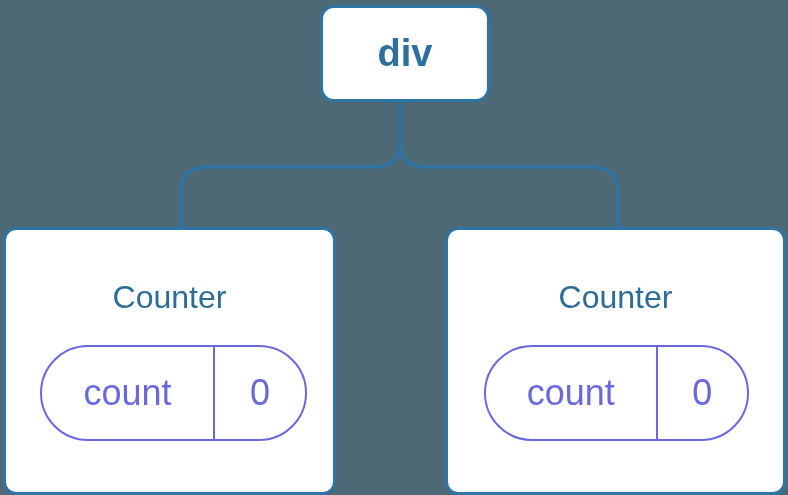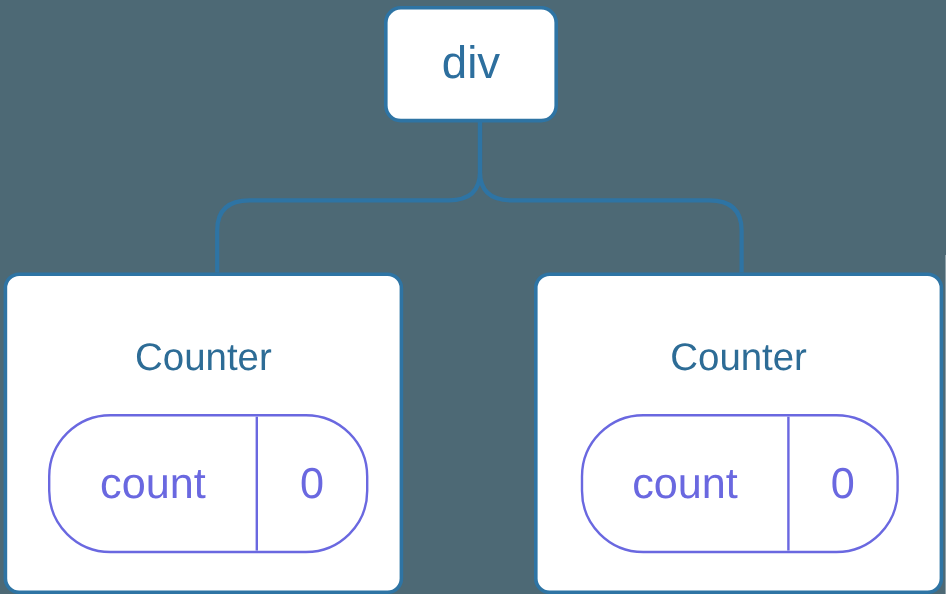--- a/index.html
+++ b/index.html
@@ -12,30 +12,31 @@
     font-family: "Liberation Sans", sans-serif;
   }
   .connectors {
     position: absolute;
     left: 0; top: 0;
     width: 788px; height: 495px;
   }
   .node-root {
     position: absolute;
     left: 320px; top: 5px;
-    width: 145px; height: 97px;
+    width: 170px; height: 97px;
     box-sizing: border-box;
     background: #ffffff;
     border: 3px solid #2e74a4;
     border-radius: 14px;
     display: flex;
     align-items: center;
     justify-content: center;
     font-size: 38px;
     color: #2d6f9e;
+    font-weight: bold;
   }
   .card {
     position: absolute;
     top: 227px;
     height: 268px;
     box-sizing: border-box;
     background: #ffffff;
     border: 3px solid #2e74a4;
     border-radius: 13px;
   }
@@ -44,21 +45,21 @@
   .card-title {
     margin-top: 44px;
     text-align: center;
     font-size: 32px;
     line-height: 46px;
     color: #2d6c96;
   }
   .pill {
     position: absolute;
     top: 115px;
-    height: 116px;
+    height: 96px;
     box-sizing: border-box;
     background: #ffffff;
     border: 2px solid #6a68e0;
     border-radius: 52px;
     display: flex;
     overflow: hidden;
   }
   .card-left  .pill { left: 34px; width: 267px; }
   .card-right .pill { left: 36px; width: 265px; }
   .pill-key {

